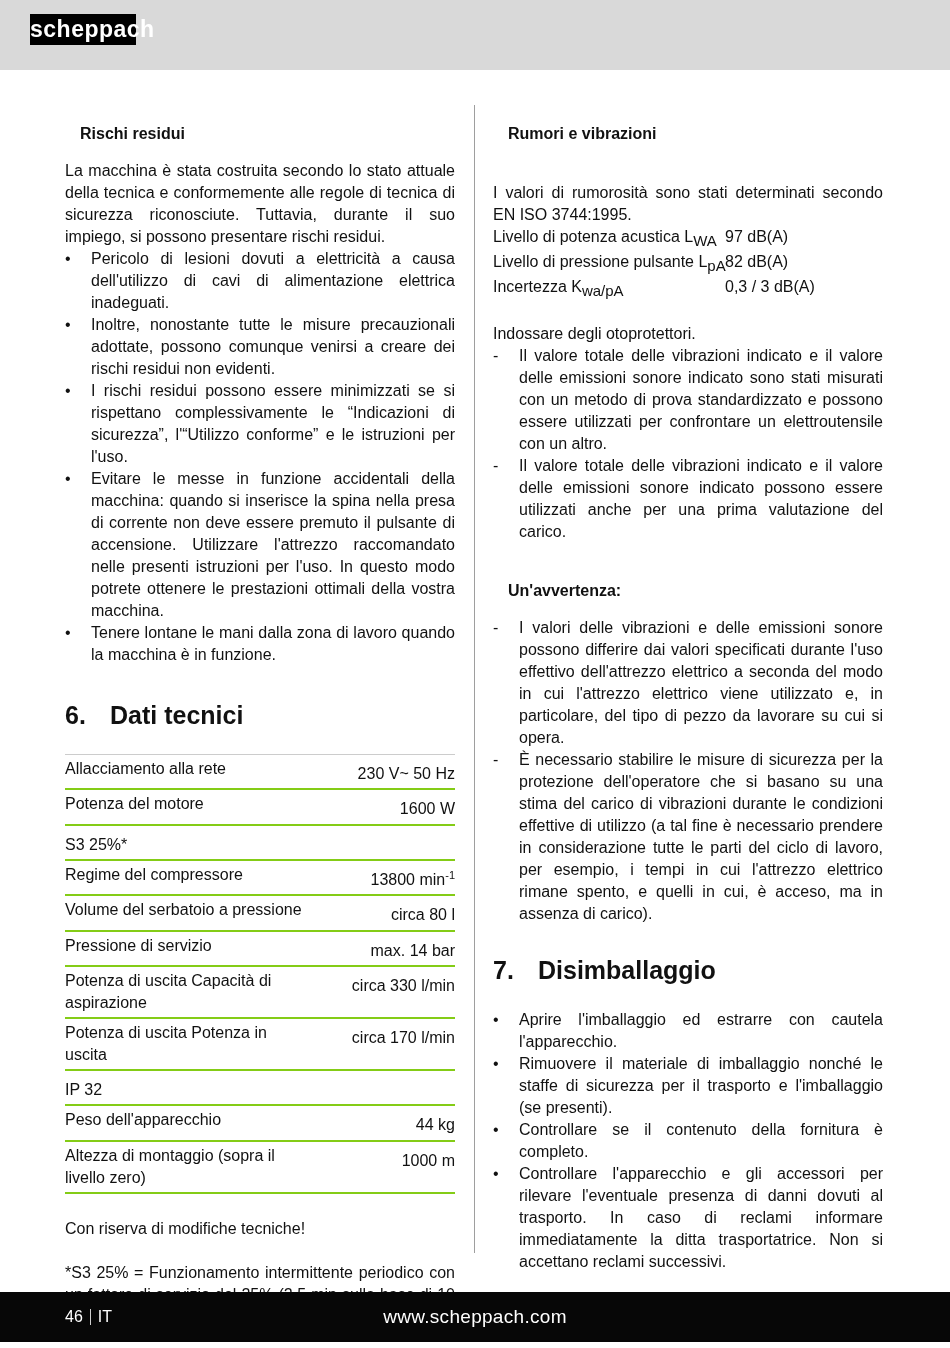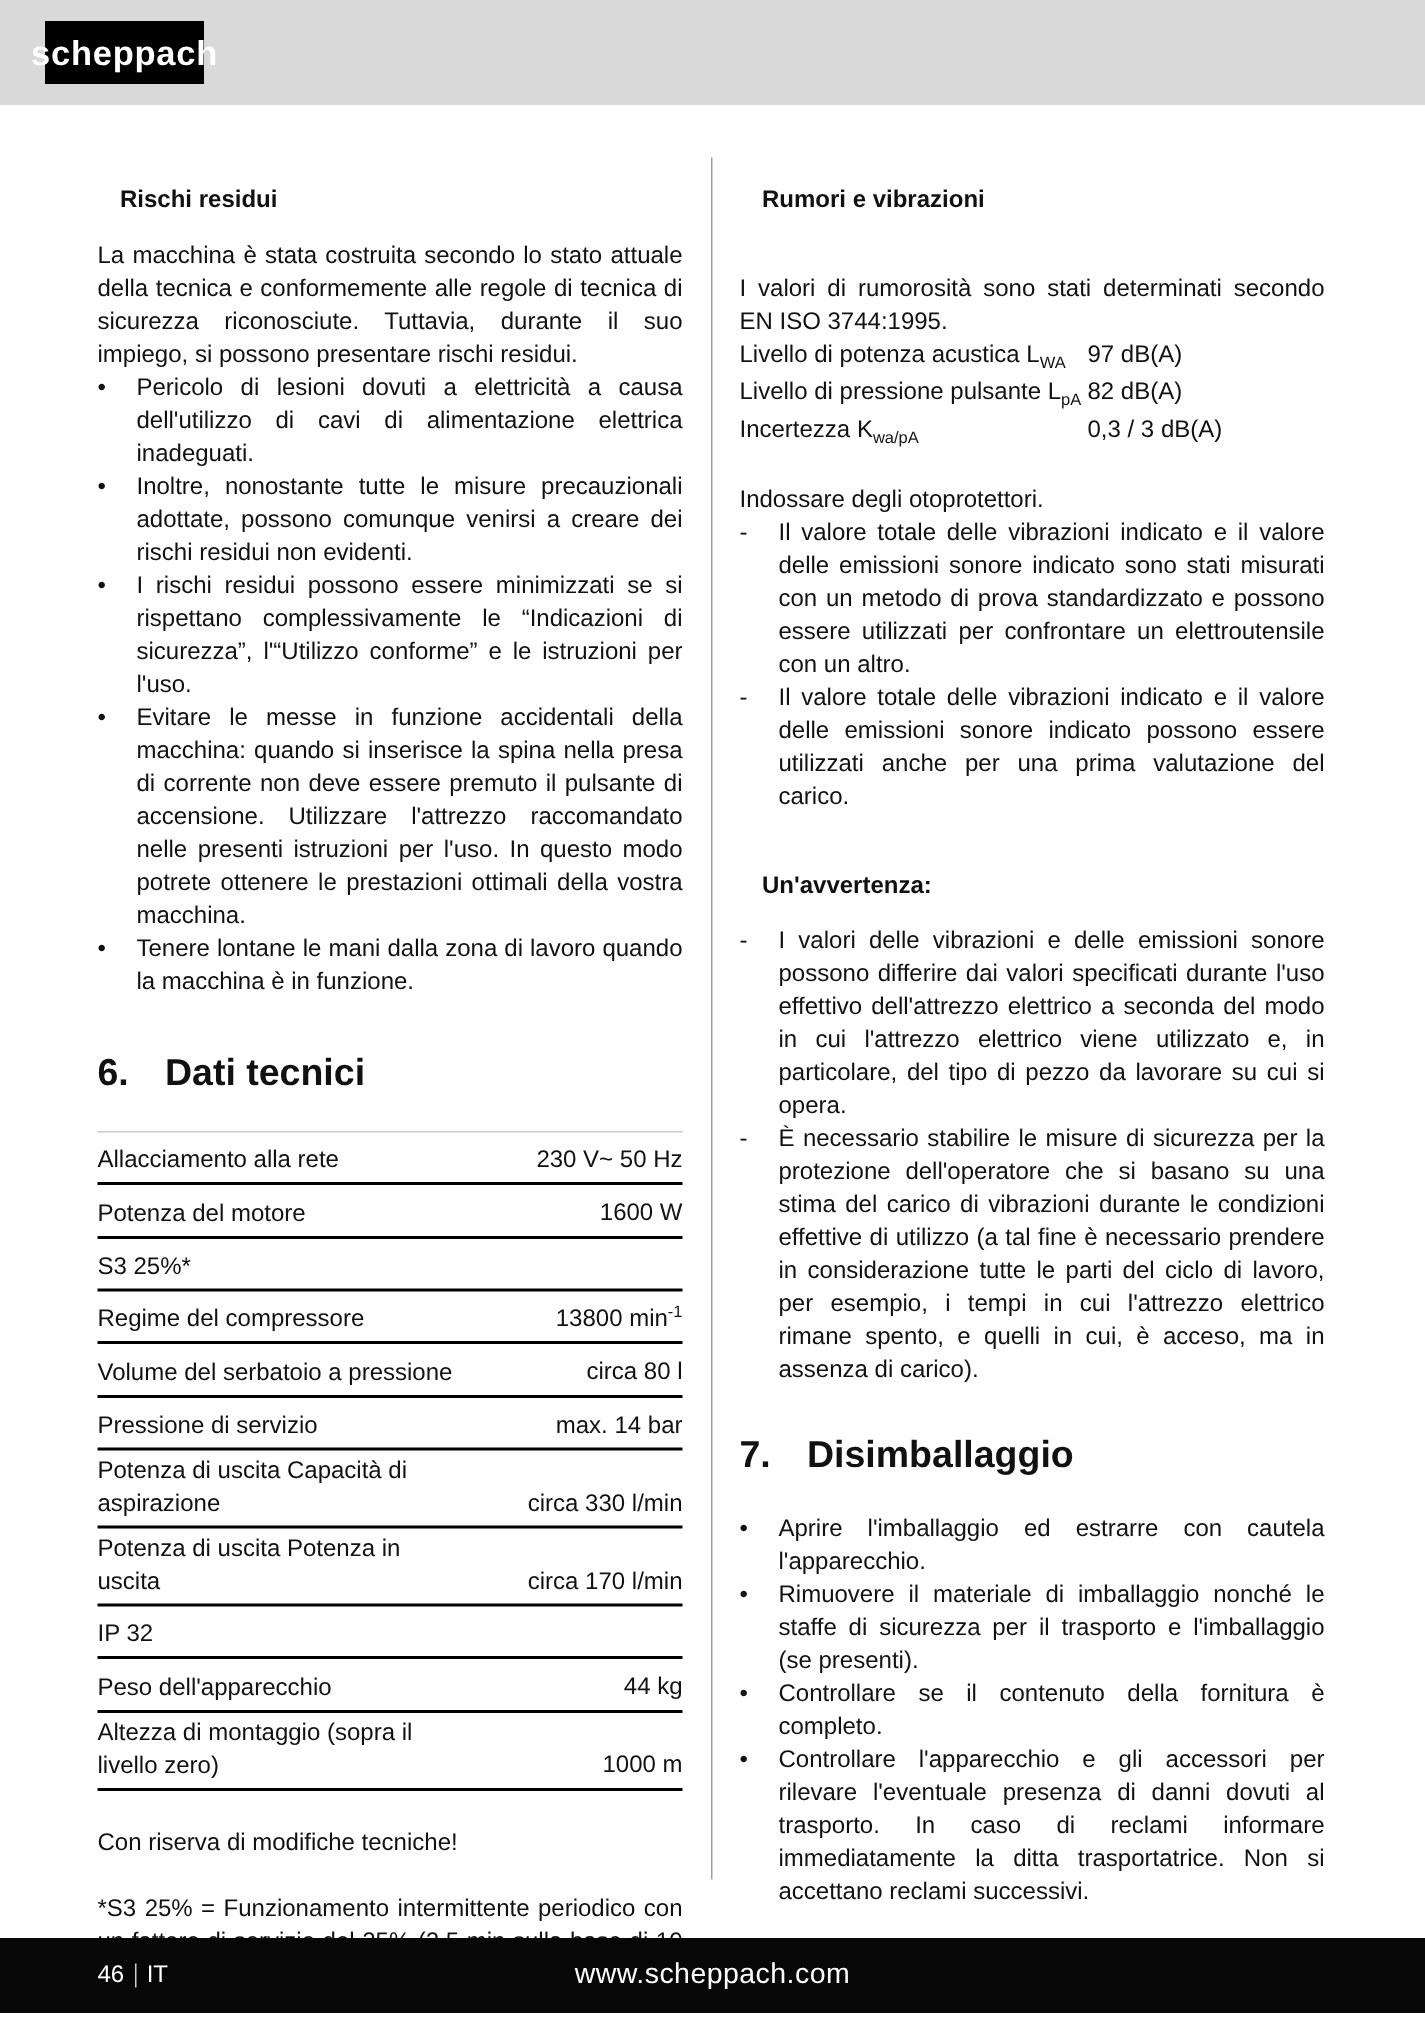--- a/index.html
+++ b/index.html
@@ -4,22 +4,22 @@
 <style>
   html,body { margin:0; padding:0; background:#ffffff; }
   .page {
     position:relative; width:950px; height:1348px; background:#ffffff;
     font-family:"Liberation Sans", sans-serif; color:#111;
     overflow:hidden;
   }
   
   .header { position:absolute; left:0; top:0; width:950px; height:70px; background:#d9d9d9; }
   .logo {
-    position:absolute; left:30px; top:14px; width:106px; height:42px; background:#000;
-    color:#fff; display:flex; align-items:center; justify-content:center;
+    position:absolute; left:30px; top:14px; width:106px; height:31px; background:#000;
+    color:#fff; display:flex; align-items:center; justify-content:flex-start;
     font-weight:bold; font-size:23px; letter-spacing:.5px; transform-origin:left center;
   }
   
   .col { position:absolute; top:108px; width:390px; font-size:16px; line-height:22px; text-align:justify; }
   .col-left { left:65px; }
   .col-right { left:493px; }
   .divider { position:absolute; left:474px; top:105px; width:1px; height:1148px; background:#9e9e9e; }
 
   p { margin:0; }
   .subhead { font-weight:bold; margin:15px; text-align:left; }
@@ -31,27 +31,27 @@
   .blist .li-text { flex:1; text-align:justify; }
 
   .h2 { display:flex; align-items:baseline; font-size:25px; font-weight:bold; line-height:30px; text-align:left; }
   .h2 .num { flex:0 0 45px; }
   .h2-left { margin-top:34px; }
   .h2-right { margin-top:30px; }
 
   
   .ttable { margin-top:24px; border-top:1px solid #cccccc; }
   .trow {
-    display:flex; align-items:flex-end; justify-content:space-between;
-    border-bottom:2px solid #000000; padding:3px 0; min-height:24px;
+    display:flex; align-items:flex-start; justify-content:space-between;
+    border-bottom:2px solid #84cc16; padding:3px 0; min-height:24px;
   }
   .tlabel { width:248px; text-align:left; }
   .tvalue { text-align:right; white-space:nowrap; }
   sup { font-size:11px; }
-  sub { font-size:11px; }
+  sub { font-size:15px; }
 
   .note { margin-top:24px; text-align:left; }
   .note2 { margin-top:22px; text-align:justify; }
 
   
   .nrow { position:relative; height:25px; text-align:left; }
   .nlabel { white-space:nowrap; }
   .nvalue { position:absolute; left:232px; top:0; white-space:nowrap; }
   .warn { display:inline-block; margin-right:4px; }
 

